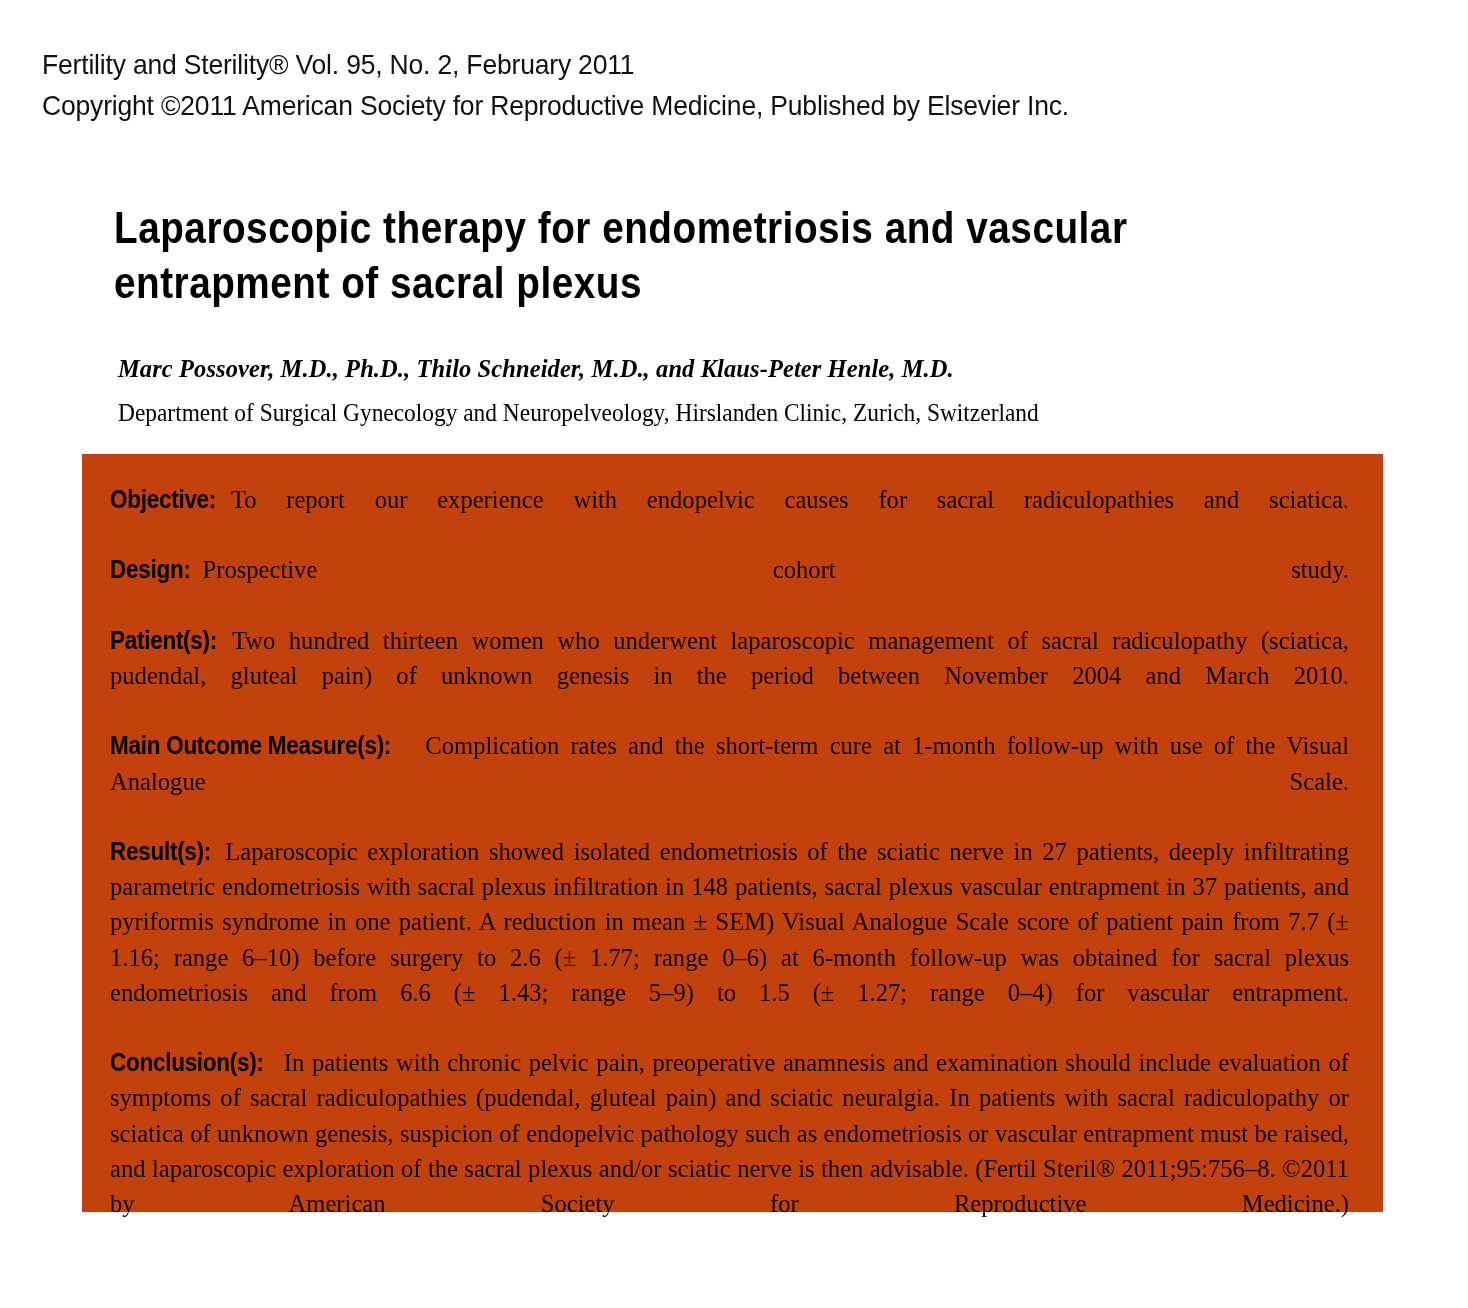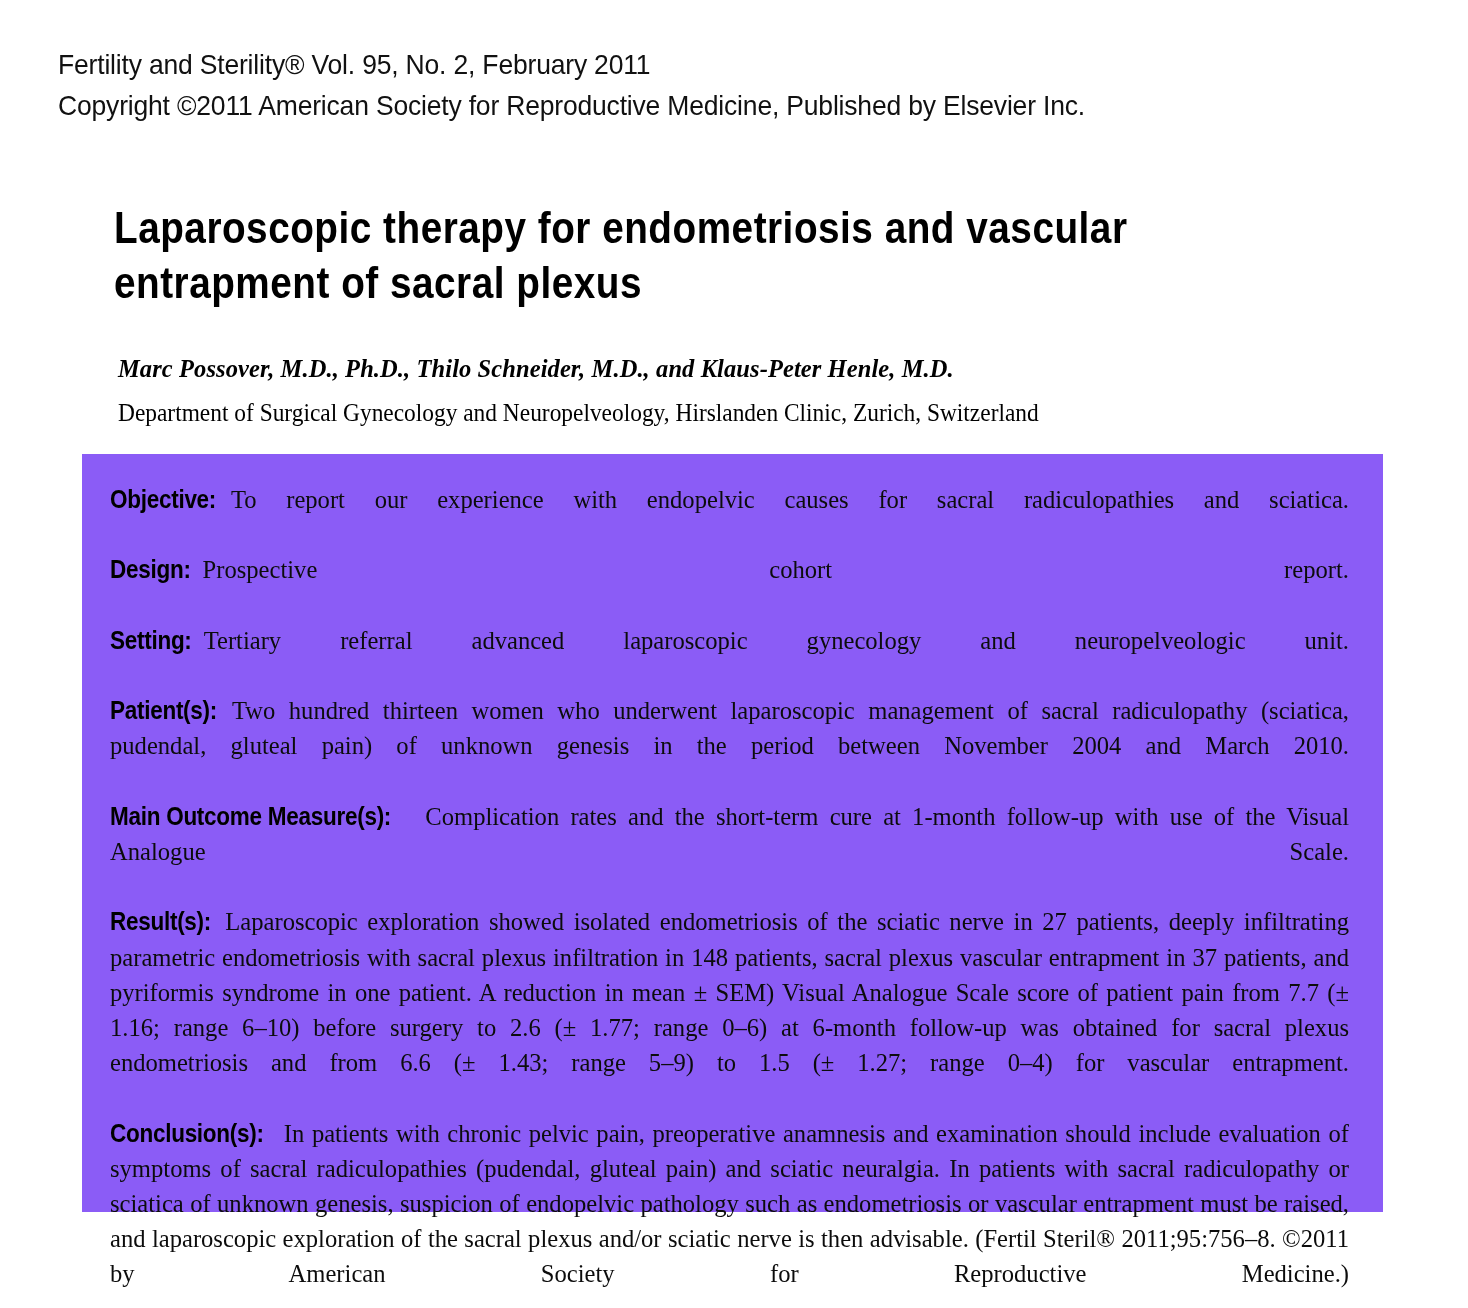--- a/index.html
+++ b/index.html
@@ -13,21 +13,21 @@
     height: 1308px;
     position: relative;
     font-family: "Liberation Serif", "DejaVu Serif", serif;
     color: #000000;
     overflow: hidden;
   }
 
   
   .masthead {
     position: absolute;
-    left: 58px;
+    left: 42px;
     top: 44px;
     width: 1340px;
   }
   .masthead-line {
     font-family: "Liberation Sans", "DejaVu Sans", sans-serif;
     font-size: 28.5px;
     line-height: 41px;
     letter-spacing: -0.2px;
     transform: scaleX(0.93);
     transform-origin: left center;
@@ -136,28 +136,27 @@
   <div class="masthead-line">Copyright ©2011 American Society for Reproductive Medicine, Published by Elsevier Inc.</div>
 </div>
 
 <div class="title-block">
   <h1 class="article-title">Laparoscopic therapy for endometriosis and vascular entrapment of sacral plexus</h1>
 </div>
 
 <div class="authors">Marc Possover, M.D., Ph.D., Thilo Schneider, M.D., and Klaus-Peter Henle, M.D.</div>
 <div class="affiliation">Department of Surgical Gynecology and Neuropelveology, Hirslanden Clinic, Zurich, Switzerland</div>
 
-<div class="abstract-panel" style="background: #8b5cf6;">
+<div class="abstract-panel" style="background: #c2410c;">
   <div class="abstract-body">
 
     <p class="abstract-section"><span class="sec-label">Objective:</span><span class="sec-text">To report our experience with endopelvic causes for sacral radiculopathies and sciatica.</span></p>
 
-    <p class="abstract-section"><span class="sec-label">Design:</span><span class="sec-text">Prospective cohort report.</span></p>
+    <p class="abstract-section"><span class="sec-label">Design:</span><span class="sec-text">Prospective cohort study.</span></p>
 
-    <p class="abstract-section"><span class="sec-label">Setting:</span><span class="sec-text">Tertiary referral advanced laparoscopic gynecology and neuropelveologic unit.</span></p>
 
     <p class="abstract-section"><span class="sec-label">Patient(s):</span><span class="sec-text">Two hundred thirteen women who underwent laparoscopic management of sacral radiculopathy (sciatica, pudendal, gluteal pain) of unknown genesis in the period between November 2004 and March 2010.</span></p>
 
 
     <p class="abstract-section"><span class="sec-label">Main Outcome Measure(s):</span><span class="sec-text">Complication rates and the short-term cure at 1-month follow-up with use of the Visual Analogue Scale.</span></p>
 
     <p class="abstract-section"><span class="sec-label">Result(s):</span><span class="sec-text">Laparoscopic exploration showed isolated endometriosis of the sciatic nerve in 27 patients, deeply infiltrating parametric endometriosis with sacral plexus infiltration in 148 patients, sacral plexus vascular entrapment in 37 patients, and pyriformis syndrome in one patient. A reduction in mean ± SEM) Visual Analogue Scale score of patient pain from 7.7 (± 1.16; range 6–10) before surgery to 2.6 (± 1.77; range 0–6) at 6-month follow-up was obtained for sacral plexus endometriosis and from 6.6 (± 1.43; range 5–9) to 1.5 (± 1.27; range 0–4) for vascular entrapment.</span></p>
 
     <p class="abstract-section"><span class="sec-label">Conclusion(s):</span><span class="sec-text">In patients with chronic pelvic pain, preoperative anamnesis and examination should include evaluation of symptoms of sacral radiculopathies (pudendal, gluteal pain) and sciatic neuralgia. In patients with sacral radiculopathy or sciatica of unknown genesis, suspicion of endopelvic pathology such as endometriosis or vascular entrapment must be raised, and laparoscopic exploration of the sacral plexus and/or sciatic nerve is then advisable. (Fertil Steril® 2011;95:756–8. ©2011 by American Society for Reproductive Medicine.)</span></p>
 

